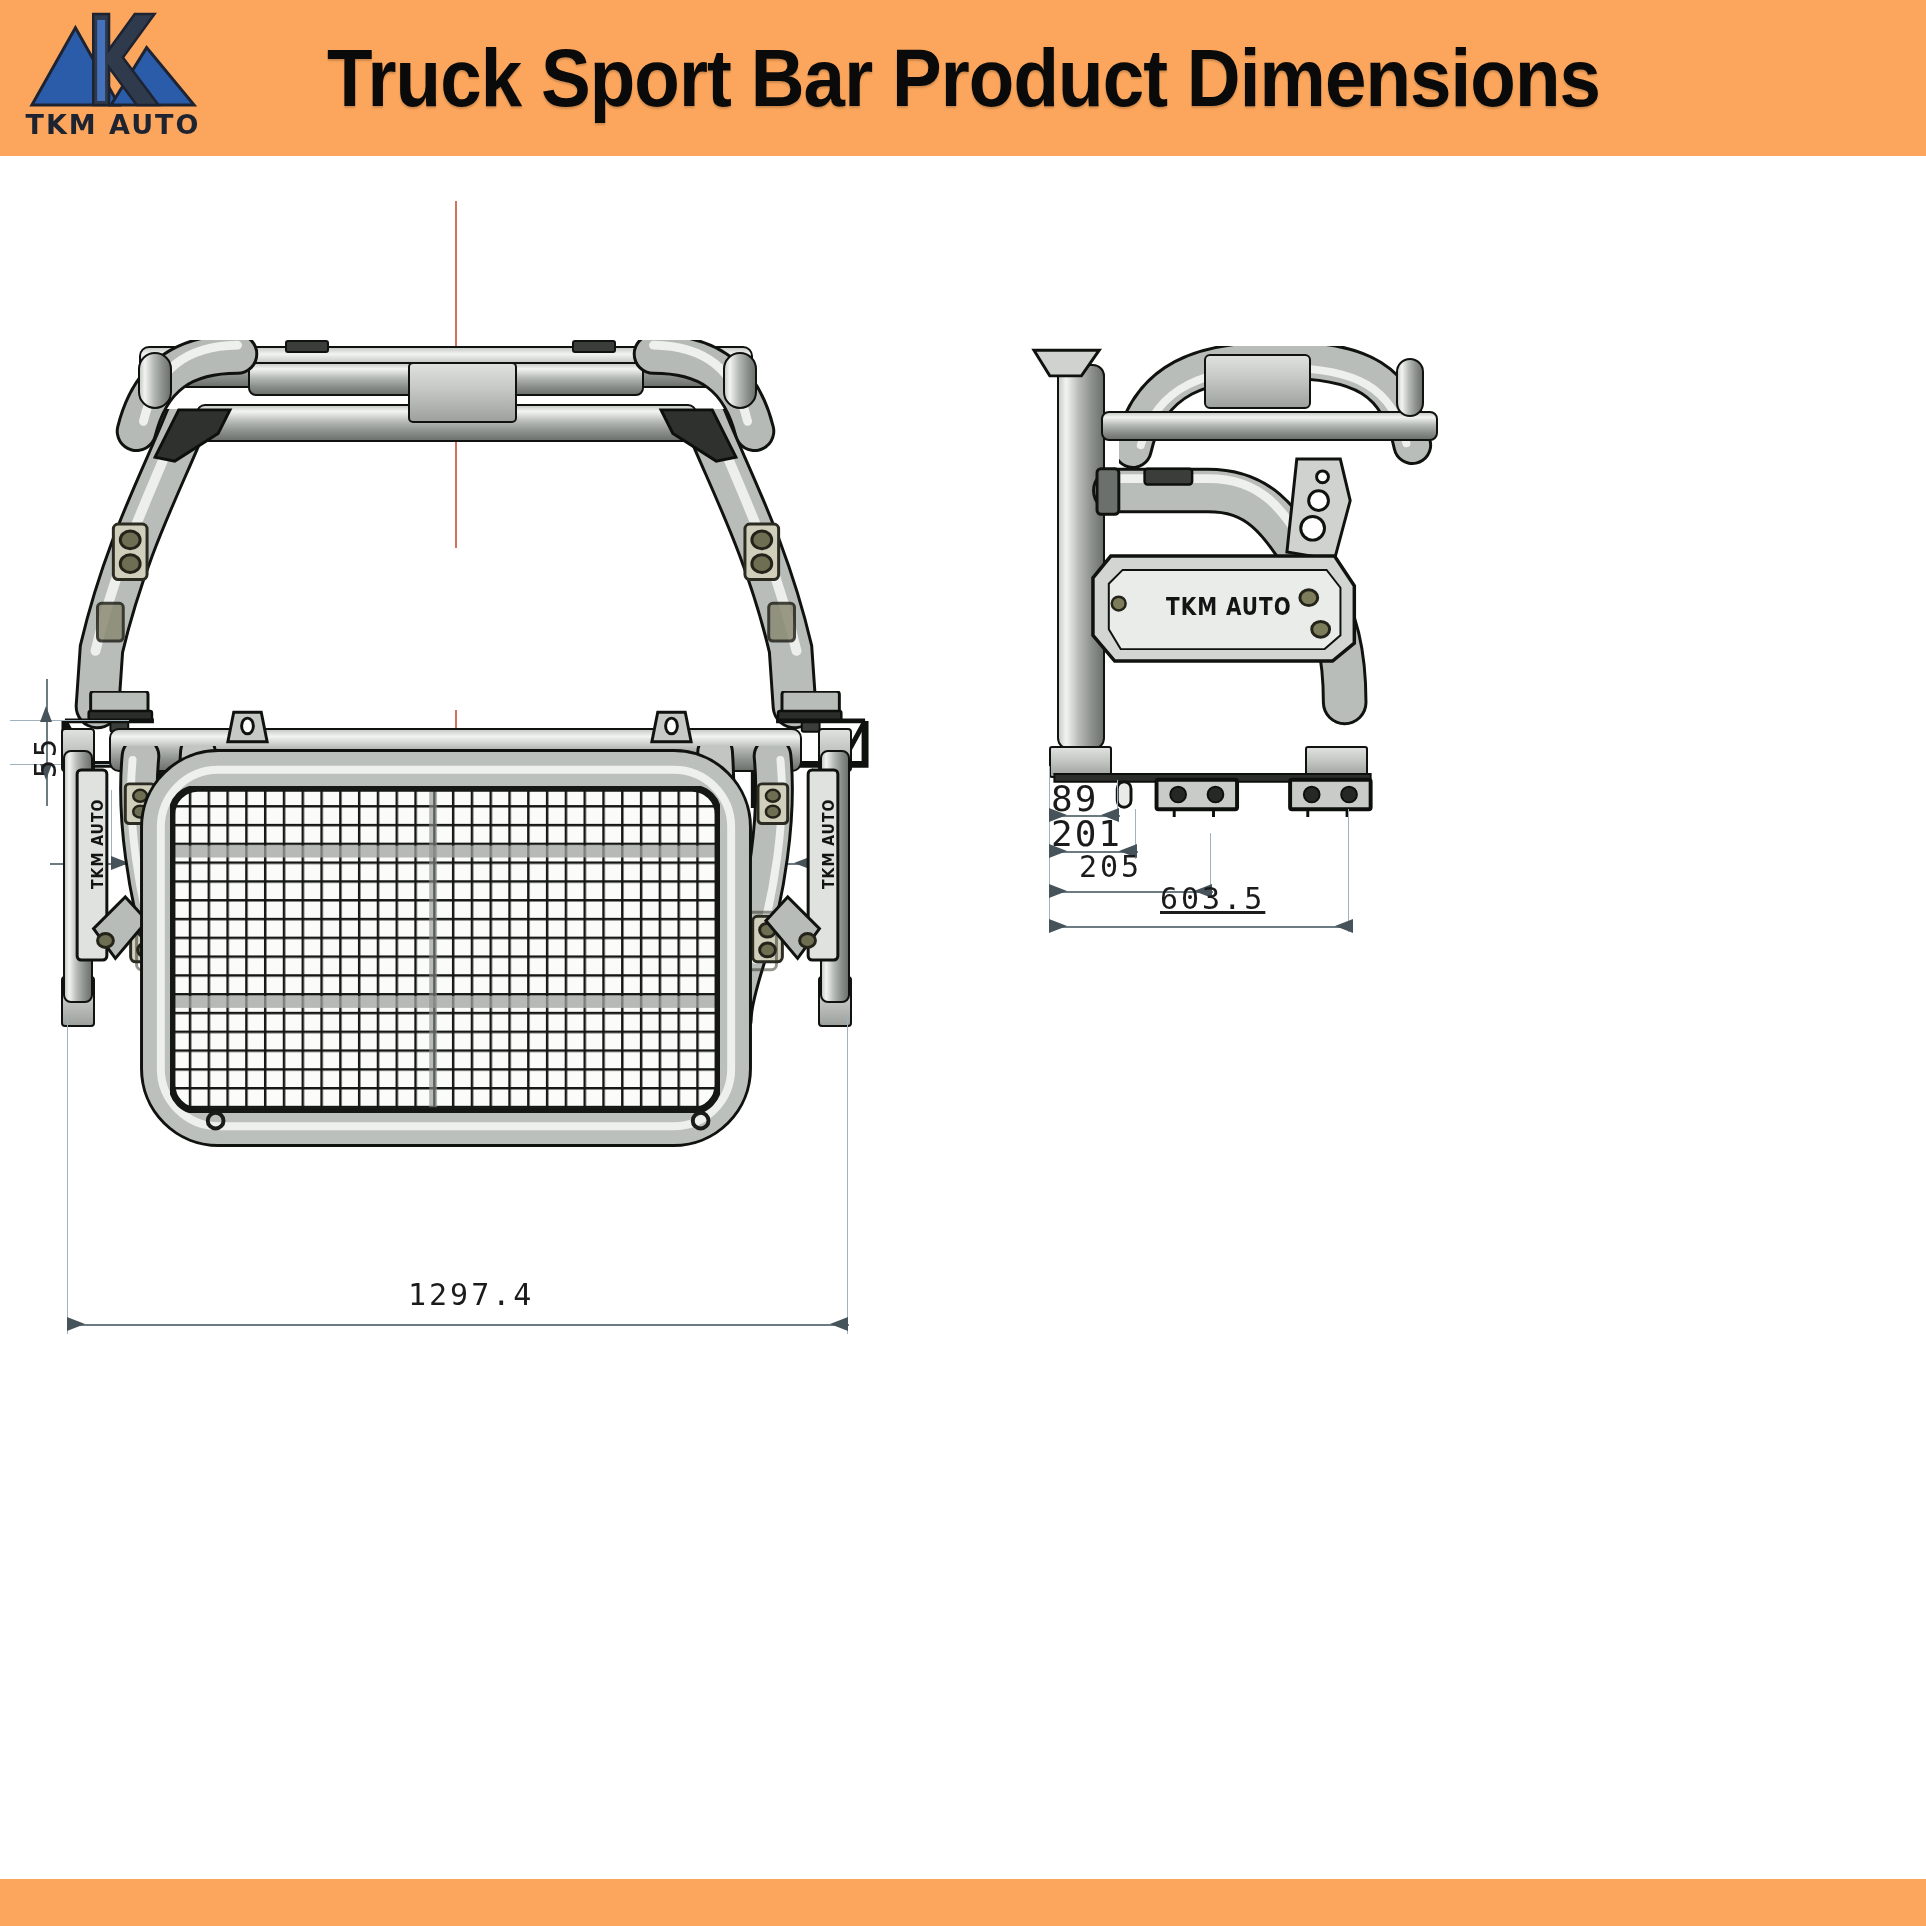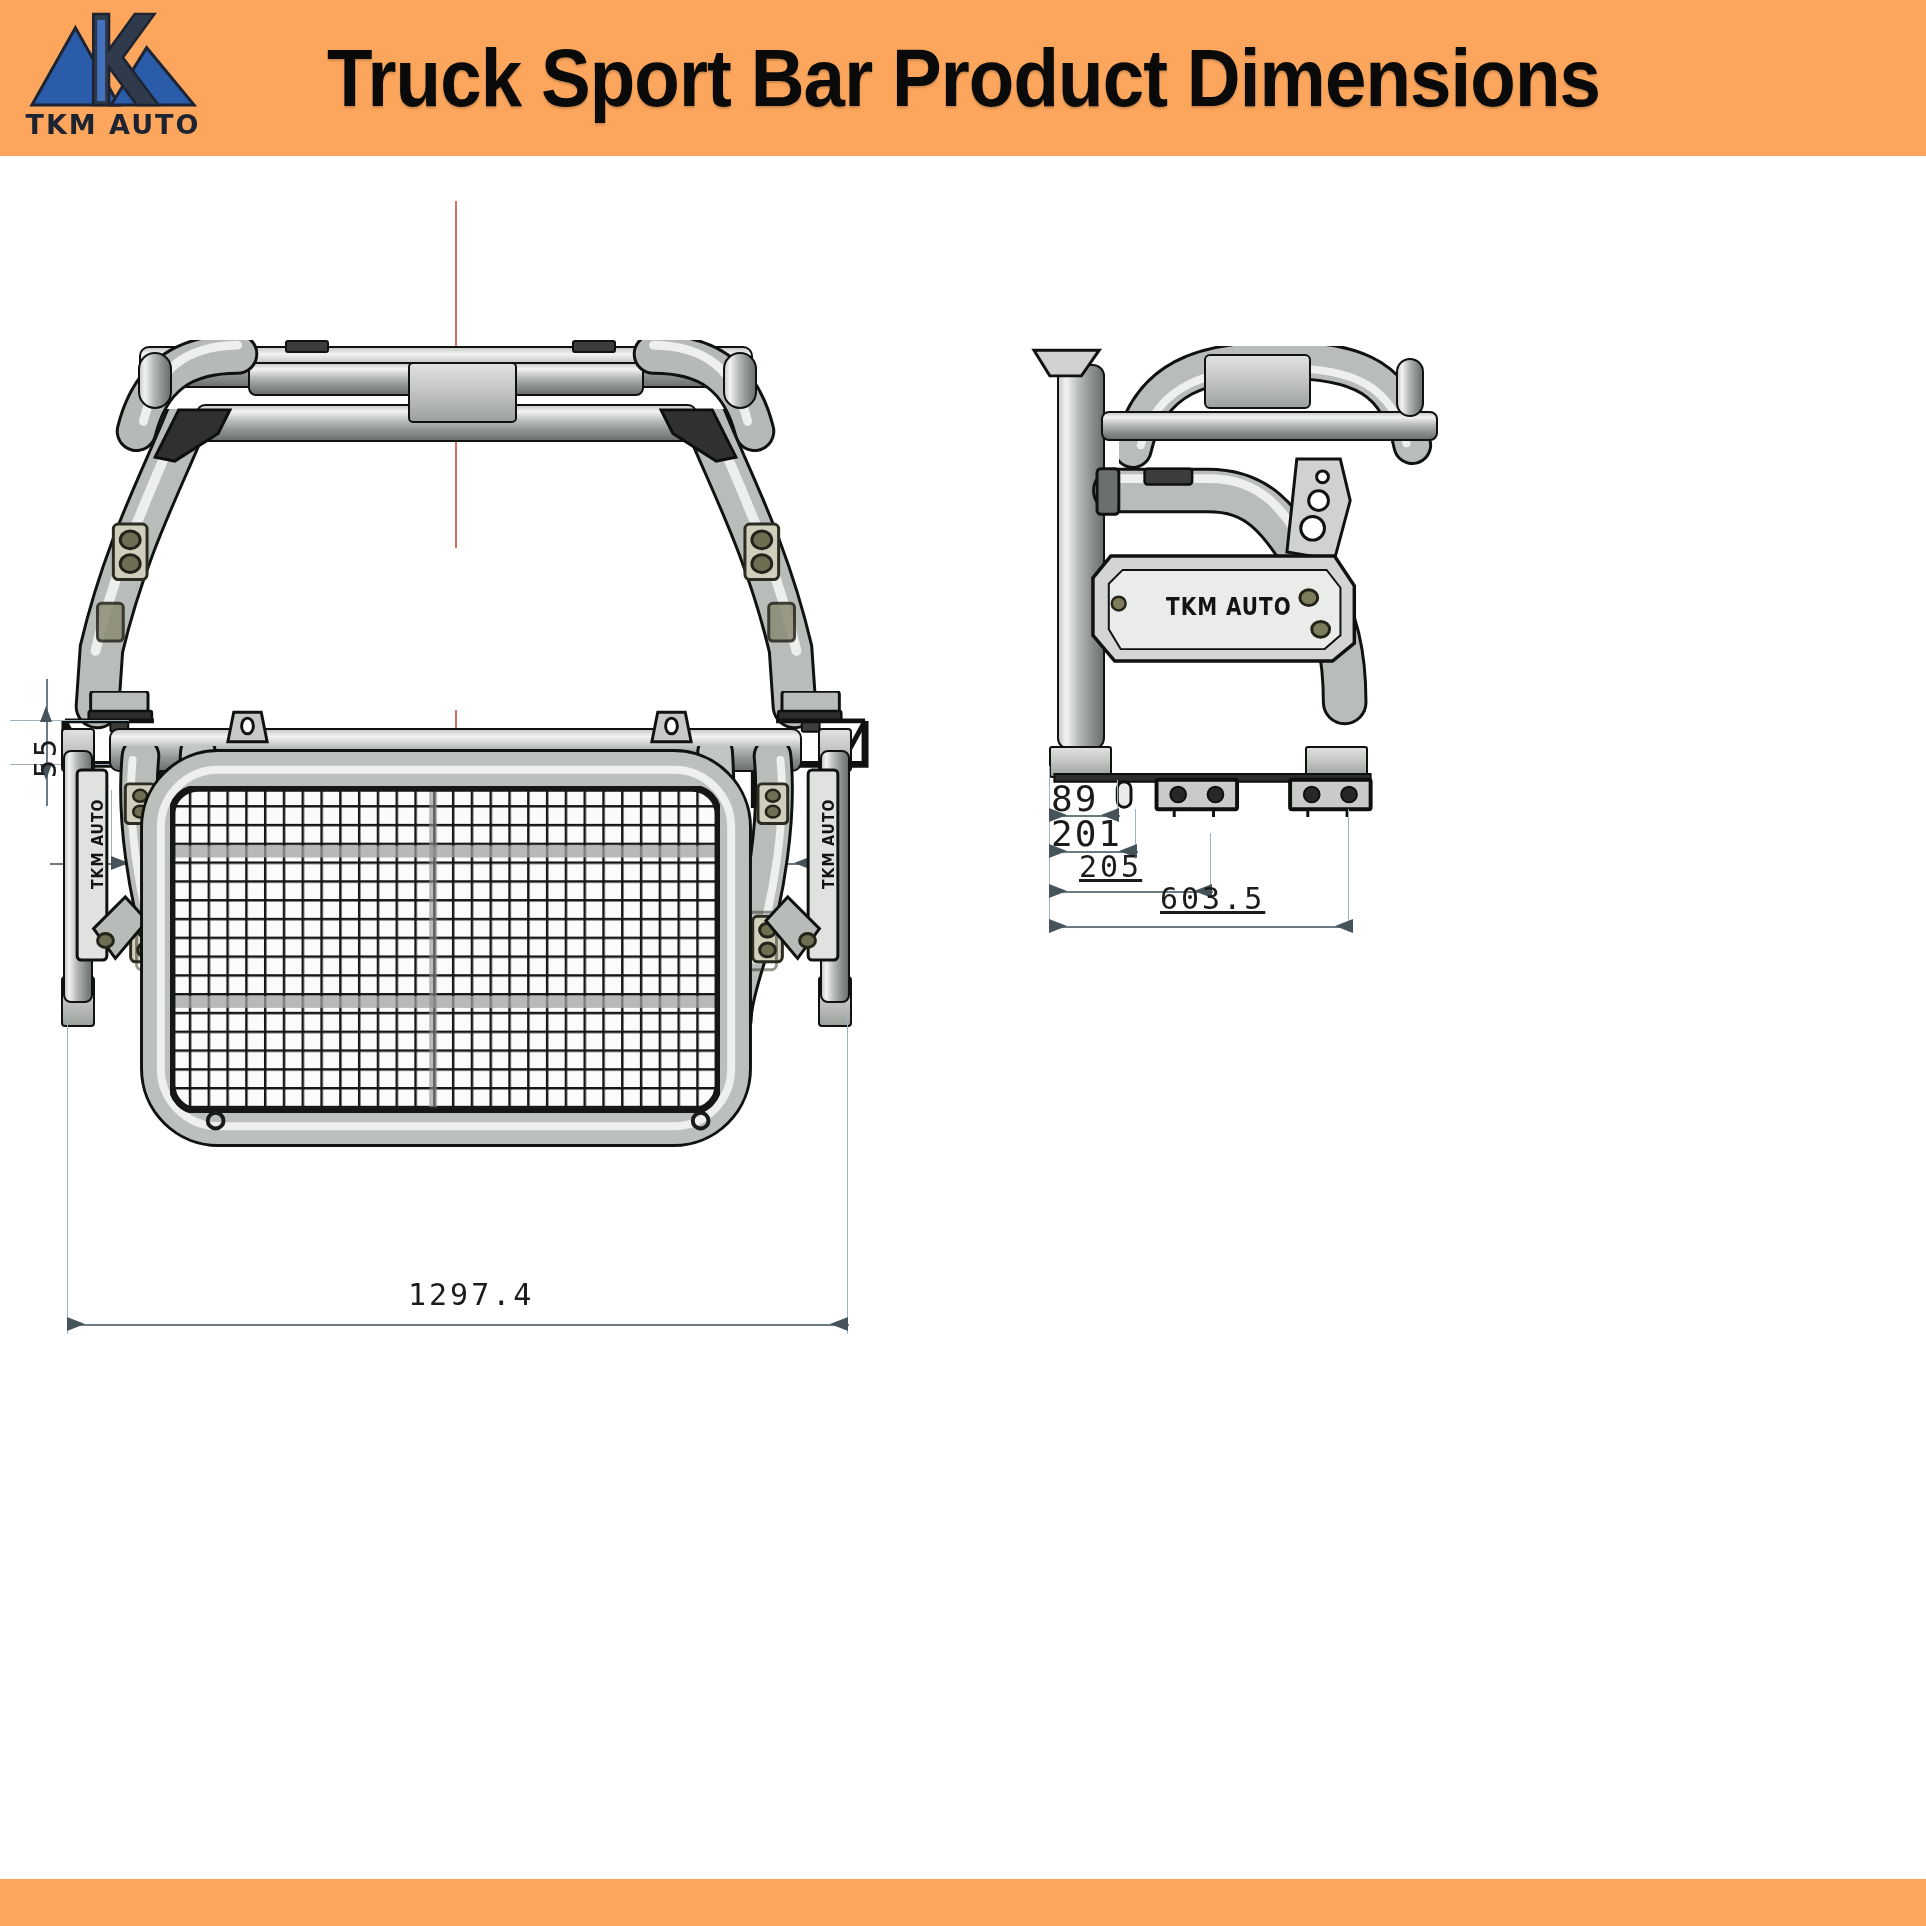--- a/index.html
+++ b/index.html
@@ -292,21 +292,21 @@
     <div class="extline" style="left:1135px;top:653px;height:50px;"></div>
     <div class="dimline" style="left:1049px;top:695px;width:89px;"></div>
     <div class="arrow-r" style="left:1049px;top:688px;"></div>
     <div class="arrow-l" style="left:1119px;top:688px;"></div>
     <div class="dimtext sm" style="left:1051px;top:657px;">201</div>
 
     <div class="extline" style="left:1210px;top:677px;height:63px;"></div>
     <div class="dimline" style="left:1049px;top:735px;width:164px;"></div>
     <div class="arrow-r" style="left:1049px;top:728px;"></div>
     <div class="arrow-l" style="left:1194px;top:728px;"></div>
-    <div class="dimtext" style="left:1079px;top:693px;text-decoration:underline;">205</div>
+    <div class="dimtext" style="left:1079px;top:693px;">205</div>
 
     <div class="extline" style="left:1348px;top:653px;height:123px;"></div>
     <div class="dimline" style="left:1049px;top:770px;width:303px;"></div>
     <div class="arrow-r" style="left:1049px;top:763px;"></div>
     <div class="arrow-l" style="left:1335px;top:763px;"></div>
     <div class="dimtext" style="left:1160px;top:725px;text-decoration:underline;">603.5</div>
   </div>
 
   <div>
 

